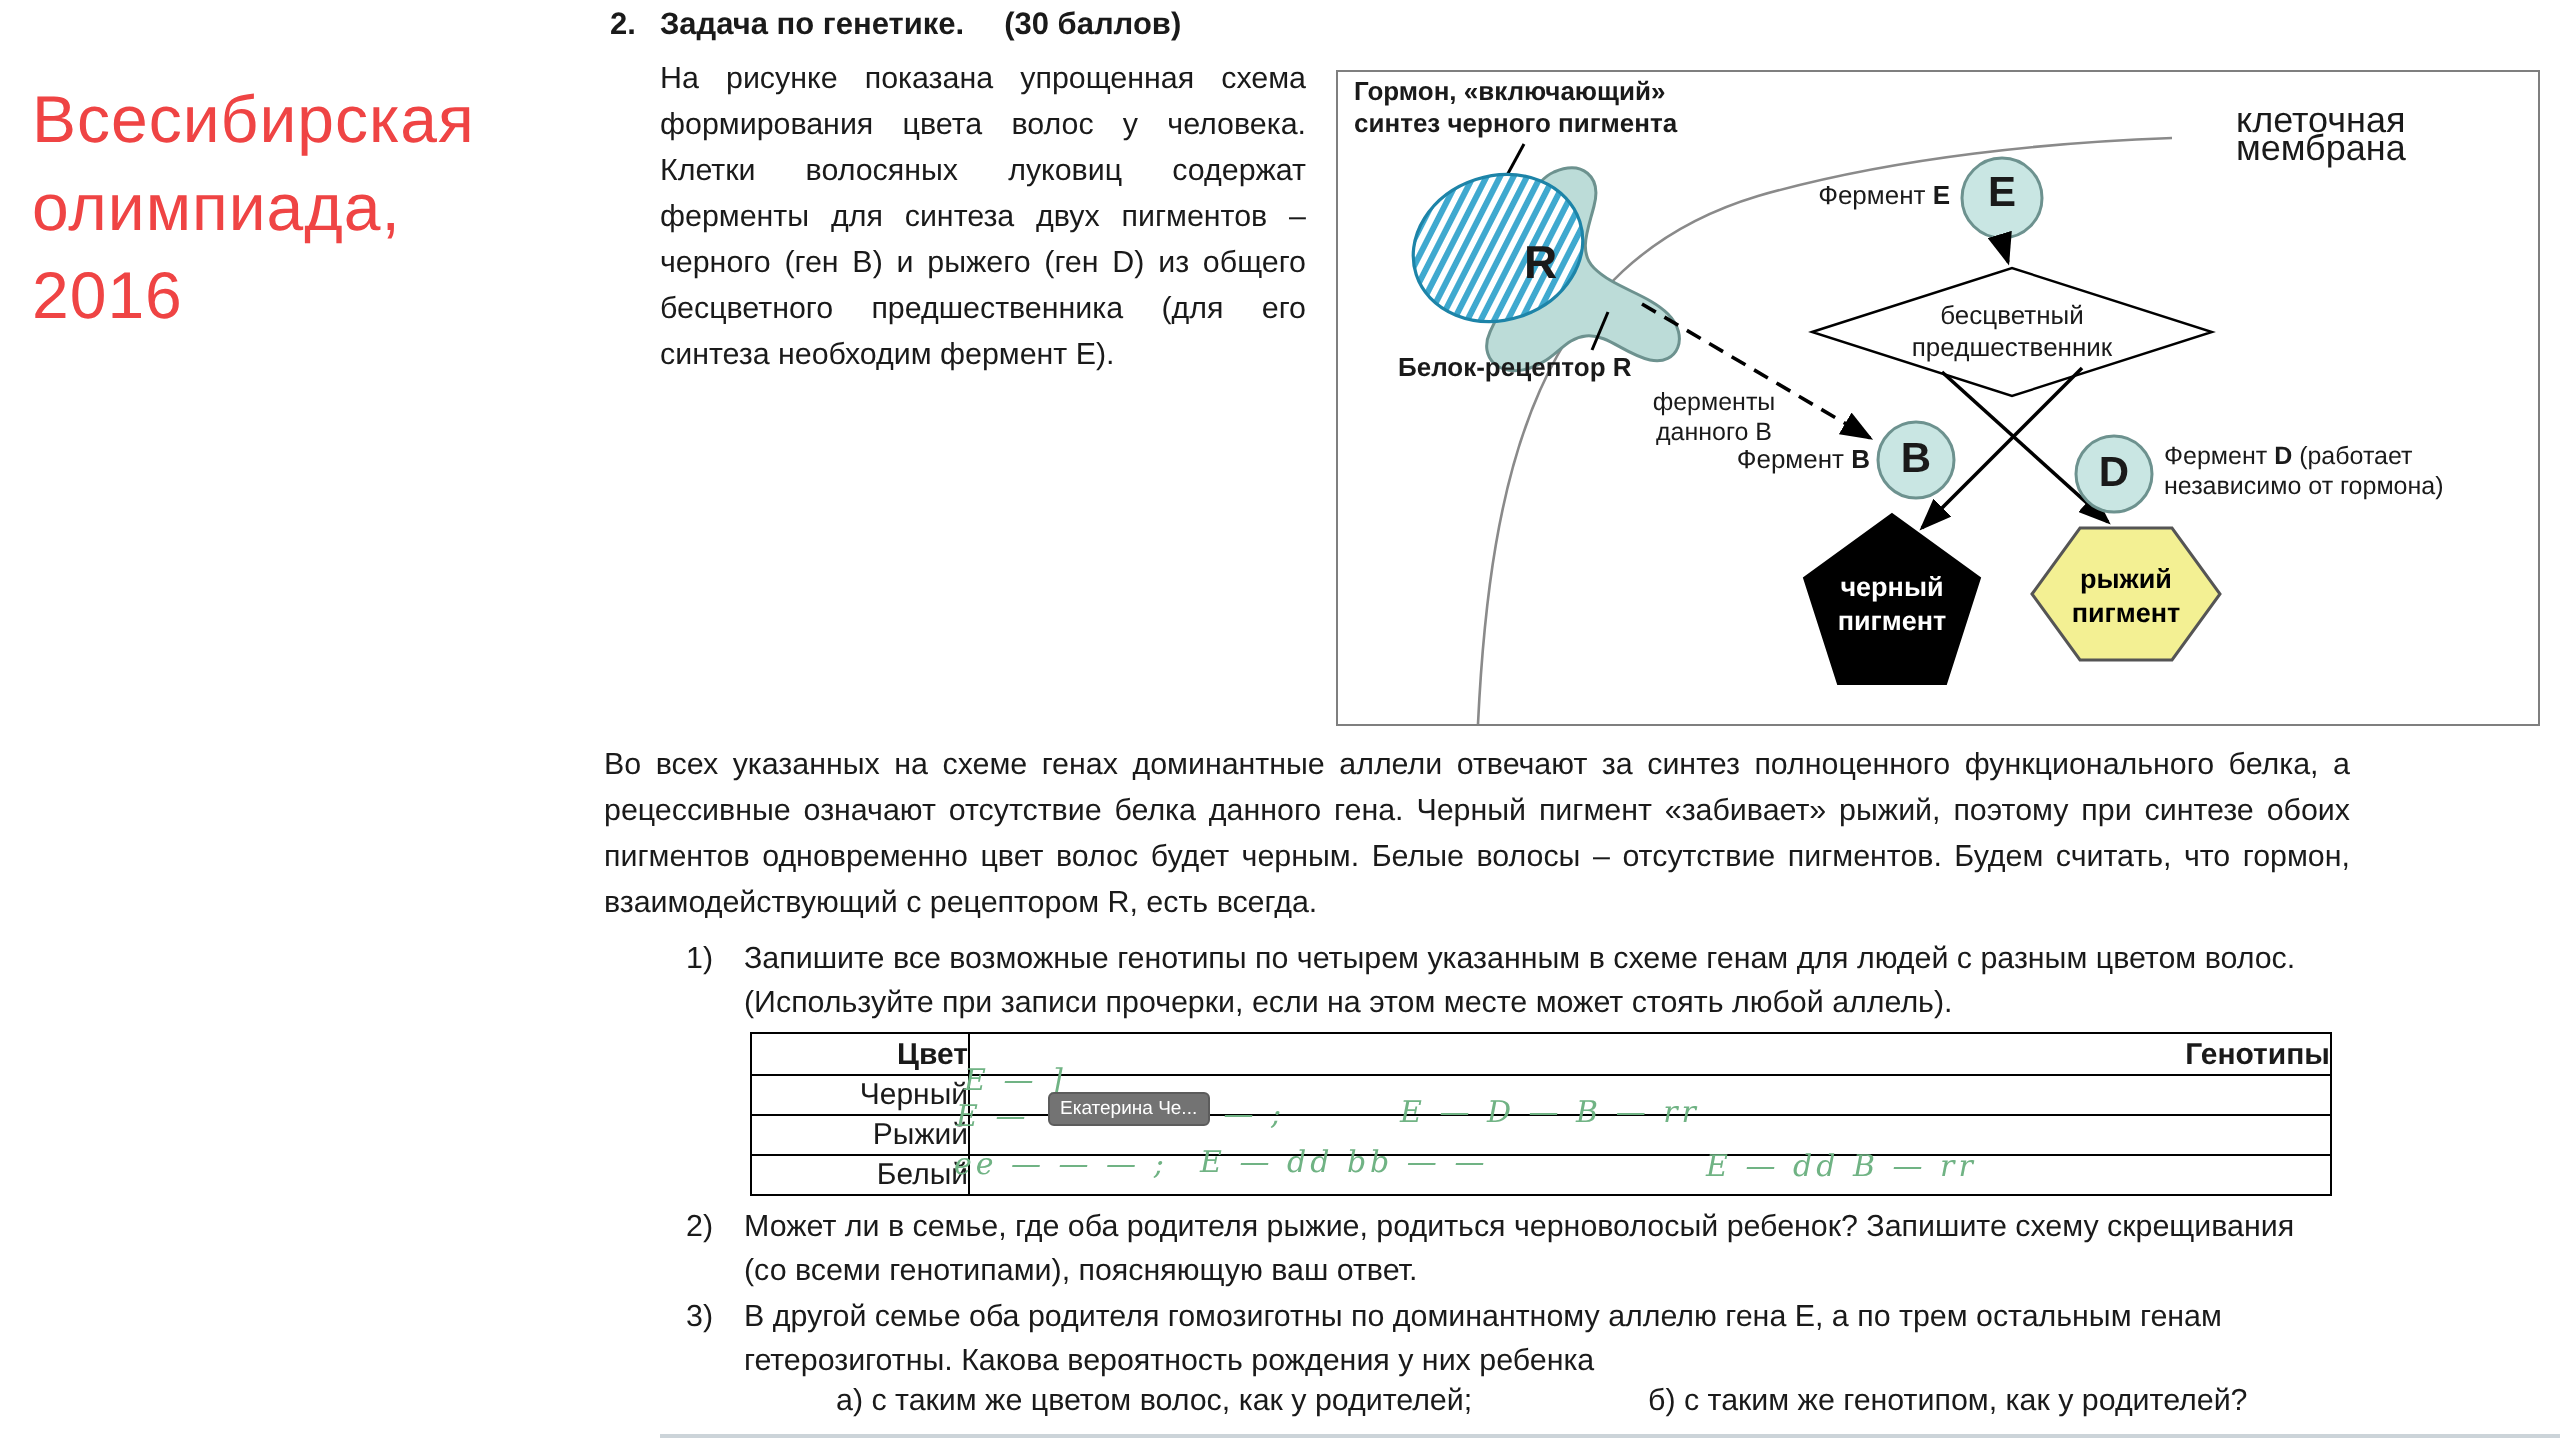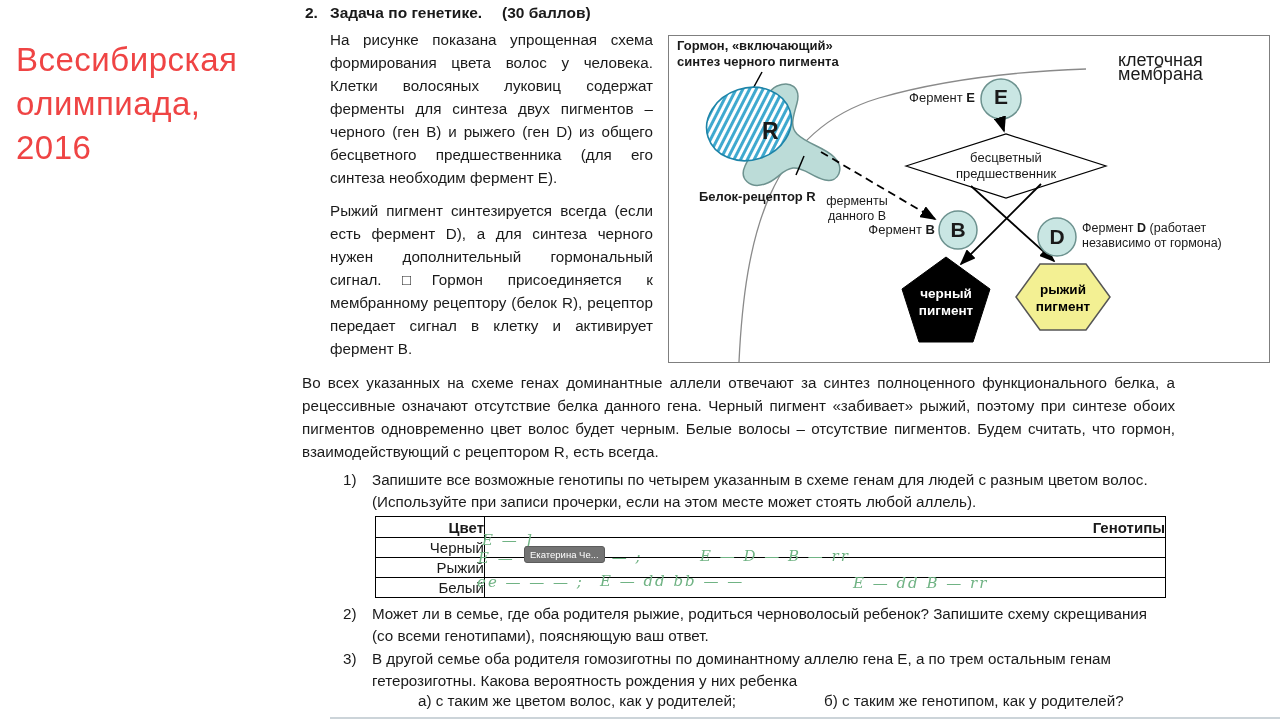--- a/index.html
+++ b/index.html
@@ -31,21 +31,21 @@
   .d-hormone-label{left:8px;top:2px;font-size:13px;line-height:16px;font-weight:bold;}
   .d-membrane-label{left:421px;top:17px;font-size:18px;line-height:14px;margin-left:28px;}
   .d-enzE{left:228px;top:54px;width:78px;text-align:right;font-size:13px;}
   .d-letterE{left:317px;top:49px;width:30px;text-align:center;font-size:21px;font-weight:bold;}
   .d-precursor{left:247px;top:114px;width:180px;text-align:center;font-size:13px;line-height:16px;}
   .d-activation{left:138px;top:158px;width:100px;text-align:center;font-size:12.5px;line-height:15px;}
   .d-enzB{left:188px;top:186px;width:78px;text-align:right;font-size:13px;}
   .d-letterB{left:275px;top:182px;width:28px;text-align:center;font-size:21px;font-weight:bold;}
   .d-letterD{left:374px;top:189px;width:28px;text-align:center;font-size:21px;font-weight:bold;}
   .d-enzD{left:413px;top:185px;width:180px;font-size:12.5px;line-height:15px;}
-  .d-receptor-label{left:30px;top:153px;font-size:13px;font-weight:bold;}
+  .d-receptor-label{left:30px;top:140px;font-size:13px;font-weight:bold;}
   .d-letterR{left:93px;top:82px;font-size:23px;font-weight:bold;}
   .d-black{left:233px;top:249px;width:88px;text-align:center;color:#fff;font-weight:bold;font-size:13.5px;line-height:17px;}
   .d-red{left:350px;top:245px;width:88px;text-align:center;color:#000;font-weight:bold;font-size:13.5px;line-height:17px;}
   
   .body-para{position:absolute;left:302px;top:371px;width:873px;
     font-size:15.2px;line-height:23px;text-align:justify;}
   
   .q{position:absolute;display:flex;font-size:15.2px;line-height:22px;}
   .q .qnum{width:29px;flex:none;}
   .q .qtext{width:845px;}
@@ -75,21 +75,20 @@
 <body>
 
 <div class="slide-title">Всесибирская олимпиада, 2016</div>
 
 <div class="task-header">
   <span class="task-num">2.</span><b>Задача по генетике.</b><span class="task-points">(30 баллов)</span>
 </div>
 
 <div class="intro-col">
   <p>На рисунке показана упрощенная схема формирования цвета волос у человека. Клетки волосяных луковиц содержат ферменты для синтеза двух пигментов – черного (ген B) и рыжего (ген D) из общего бесцветного предшественника (для его синтеза необходим фермент E).</p>
-  <p>Рыжий пигмент синтезируется всегда (если есть фермент D), а для синтеза черного нужен дополнительный гормональный сигнал.□Гормон присоединяется к мембранному рецептору (белок R), рецептор передает сигнал в клетку и активирует фермент B.</p>
 </div>
 
 <div class="diagram-box">
   <svg width="600" height="326" viewBox="0 0 600 326">
     <defs>
       <marker id="ah" markerWidth="9" markerHeight="7" refX="8" refY="3.5" orient="auto">
         <path d="M0,0 L9,3.5 L0,7 Z" fill="#000"></path>
       </marker>
       <pattern id="hatch" width="6" height="6" patternUnits="userSpaceOnUse" patternTransform="rotate(-45)">
         <rect width="6" height="6" fill="#ffffff"></rect>

